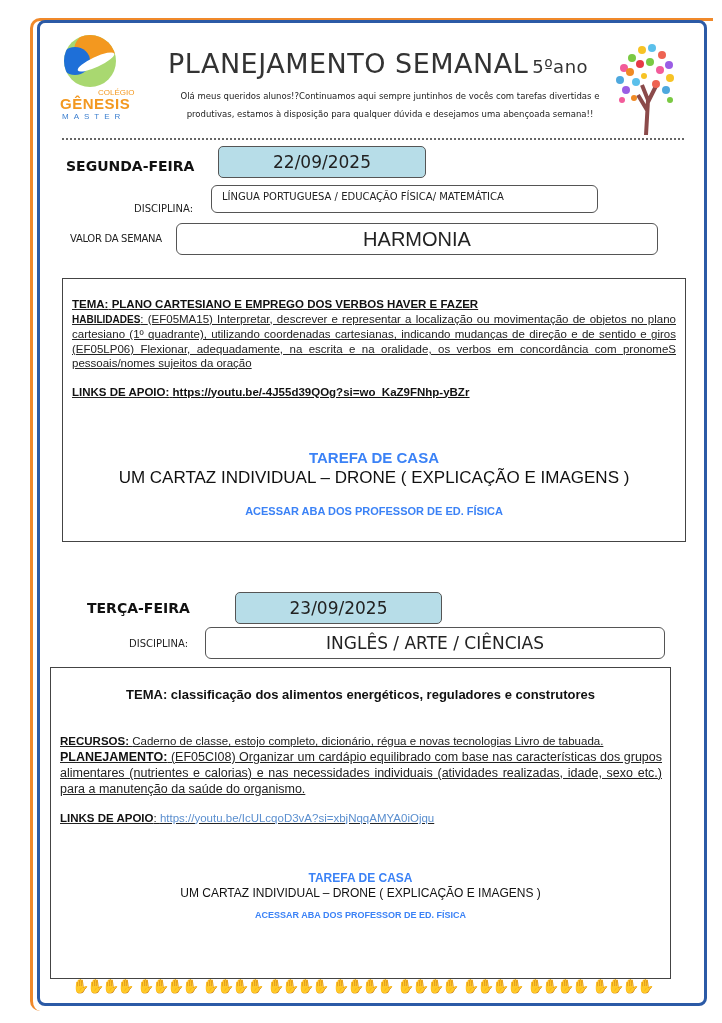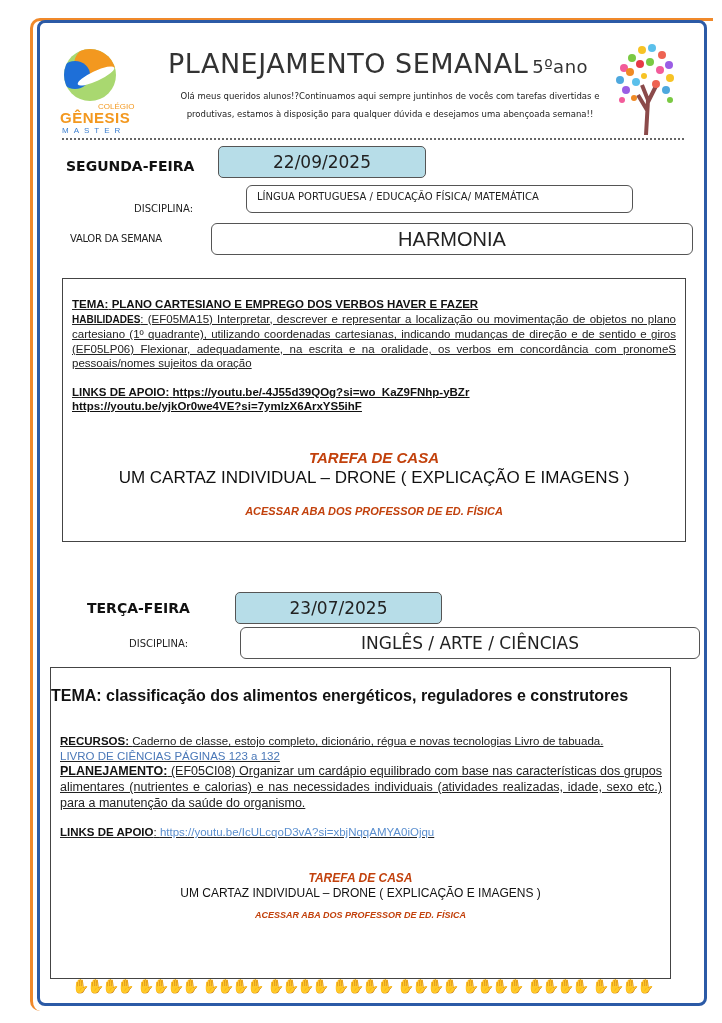--- a/index.html
+++ b/index.html
@@ -2,48 +2,48 @@
 <html><head>
 <meta charset="utf-8">
 <style>
   html, body { margin: 0; padding: 0; background: #ffffff; }
   body { width: 722px; height: 1023px; position: relative; overflow: hidden; font-family: "Liberation Sans", sans-serif; color: #111; }
   .frame-orange { position: absolute; left: 30px; top: 18px; width: 680px; height: 990px; border-left: 3px solid #f0892a; border-top: 3px solid #f0892a; border-radius: 10px 0 0 10px; }
   .frame-blue { position: absolute; left: 37px; top: 20px; width: 664px; height: 980px; border: 3px solid #2b5aa6; border-radius: 8px; }
   .abs { position: absolute; }
 
   
-  .logo { left: 58px; top: 49px; width: 80px; height: 90px; }
+  .logo { left: 58px; top: 35px; width: 80px; height: 90px; }
   .logo-circle { position:absolute; left: 6px; top: 0; width: 52px; height: 52px; border-radius: 50%; background: #a9d870; overflow:hidden; }
   .logo-circle .or { position:absolute; left: 10px; top: -6px; width: 48px; height: 30px; background:#f3981f; border-radius: 50% 50% 40% 40%; transform: rotate(-15deg); }
   .logo-circle .bl { position:absolute; left: -4px; top: 12px; width: 30px; height: 28px; background:#1e6fd8; border-radius: 50%; }
   .logo-circle .wh { position:absolute; left: 12px; top: 22px; width: 40px; height: 10px; background:#fff; border-radius: 50%; transform: rotate(-25deg); }
   .logo-colegio { position:absolute; left: 40px; top: 53px; font-size: 8px; color: #f3981f; }
   .logo-genesis { position:absolute; left: 2px; top: 60px; font-size: 15px; font-weight: bold; color: #f3981f; letter-spacing: 0.5px; }
   .logo-master { position:absolute; left: 4px; top: 77px; font-size: 8px; color: #3b7fd0; letter-spacing: 5px; }
 
   .title { left: 168px; top: 48px; font-family: "DejaVu Sans", sans-serif; font-size: 27px; color: #333; letter-spacing: 0.5px; white-space: nowrap; }
   .title .grade { font-size: 18px; margin-left: 4px; }
   .intro { left: 170px; top: 87px; width: 440px; font-family: "DejaVu Sans", sans-serif; font-size: 8.5px; line-height: 18px; text-align: center; color: #222; }
   .tree { left: 612px; top: 40px; width: 65px; height: 95px; }
   .dotted { left: 62px; top: 138px; width: 622px; border-top: 2px dotted #666; }
 
   
   .day-label { font-family: "DejaVu Sans", sans-serif; font-weight: bold; font-size: 14px; color: #111; }
   .date-box { background: #b7dde8; border: 1.5px solid #555; border-radius: 5px; font-family: "DejaVu Sans", sans-serif; font-size: 17px; text-align: center; color: #222; }
   .small-label { font-family: "DejaVu Sans", sans-serif; font-size: 10px; color: #222; }
-  .field-box { border: 1.5px solid #555; border-radius: 6px; background: #fff; font-family: "DejaVu Sans", sans-serif; color: #222; margin-left: 35px; }
+  .field-box { border: 1.5px solid #555; border-radius: 6px; background: #fff; font-family: "DejaVu Sans", sans-serif; color: #222; }
 
   
   .content-box { border: 1.5px solid #444; background: #fff; }
   .txt { font-size: 11.5px; line-height: 14.5px; color: #222; text-decoration: underline; }
   .txt b { color: #111; }
   .blue { color: #5b8fcf; }
   .link { color: #111; font-weight: bold; text-decoration: underline; }
-  .red { color: #c2410c; font-weight: bold; font-style: italic; }
+  .red { color: #3b82f6; font-weight: bold; }
   .justify { text-align: justify; }
 
   .hands { left: 72px; top: 978px; width: 596px; height: 22px; display: flex; gap: 2px; }
   .hand { width: 13px; height: 16px; font-size: 14px; line-height: 16px; text-align: center; }
 </style>
 </head>
 <body>
 
 <div class="frame-orange"></div>
 <div class="frame-blue"></div>
@@ -99,38 +99,37 @@
 <div class="abs field-box" style="left:211px; top:185px; width:387px; height:28px; font-size:10px; line-height:22px; padding-left:10px; box-sizing:border-box;">LÍNGUA PORTUGUESA / EDUCAÇÃO FÍSICA/ MATEMÁTICA</div>
 
 <div class="abs small-label" style="left:70px; top:233px; letter-spacing:-0.3px;">VALOR DA SEMANA</div>
 <div class="abs field-box" style="left:176px; top:223px; width:480px; height:30px; line-height:30px; text-align:center; font-family:'Liberation Sans',sans-serif; font-size:20px;">HARMONIA</div>
 
 <div class="abs content-box" style="left:62px; top:278px; width:622px; height:262px;">
   <div class="txt" style="position:absolute; left:9px; top:18px; width:604px;">
     <div><b>TEMA:</b> <b>PLANO CARTESIANO  E EMPREGO DOS VERBOS HAVER E FAZER</b></div>
     <div class="justify"><b style="font-size:10px;">HABILIDADES</b>: <span>(EF05MA15) Interpretar, descrever e representar a localização ou movimentação de objetos no plano cartesiano (1º quadrante), utilizando coordenadas cartesianas, indicando mudanças de direção e de sentido e giros  (EF05LP06) Flexionar, adequadamente, na escrita e na oralidade, os verbos em concordância com pronomeS pessoais/nomes sujeitos da oração</span></div>
     <div style="height:14px;"></div>
-    <div><b>LINKS DE APOIO:</b> <a class="link">https://youtu.be/-4J55d39QOg?si=wo_KaZ9FNhp-yBZr</a><br><a class="link">https://youtu.be/yjkOr0we4VE?si=7ymlzX6ArxYS5ihF</a></div>
+    <div><b>LINKS DE APOIO:</b> <a class="link">https://youtu.be/-4J55d39QOg?si=wo_KaZ9FNhp-yBZr</a><br></div>
   </div>
   <div class="abs red" style="left:0; top:170px; width:100%; text-align:center; font-size:15px;">TAREFA DE CASA</div>
   <div class="abs" style="left:0; top:189px; width:100%; text-align:center; font-size:17px; color:#111;">UM CARTAZ INDIVIDUAL  – DRONE  ( EXPLICAÇÃO  E IMAGENS  )</div>
   <div class="abs red" style="left:0; top:226px; width:100%; text-align:center; font-size:11px;">ACESSAR ABA DOS PROFESSOR DE ED. FÍSICA</div>
 </div>
 
 <div class="abs day-label" style="left:87px; top:600px;">TERÇA-FEIRA</div>
-<div class="abs date-box" style="left:235px; top:592px; width:205px; height:30px; line-height:30px;">23/07/2025</div>
+<div class="abs date-box" style="left:235px; top:592px; width:205px; height:30px; line-height:30px;">23/09/2025</div>
 
 <div class="abs small-label" style="left:129px; top:638px;">DISCIPLINA:</div>
 <div class="abs field-box" style="left:205px; top:627px; width:458px; height:30px; line-height:30px; text-align:center; font-size:17px;">INGLÊS / ARTE / CIÊNCIAS</div>
 
 <div class="abs content-box" style="left:50px; top:667px; width:619px; height:310px;">
-  <div class="abs" style="left:0; top:19px; width:100%; text-align:left; font-size:16px; font-weight:bold; color:#111;">TEMA: classificação  dos alimentos energéticos, reguladores e construtores</div>
+  <div class="abs" style="left:0; top:19px; width:100%; text-align:center; font-size:13px; font-weight:bold; color:#111;">TEMA: classificação  dos alimentos energéticos, reguladores e construtores</div>
   <div class="txt" style="position:absolute; left:9px; top:66px; width:602px;">
     <div><b>RECURSOS:</b> <span>Caderno de classe, estojo completo, dicionário, régua e novas tecnologias Livro de tabuada.</span></div>
-    <div class="blue" style="color:#4a78b8;">LIVRO DE CIÊNCIAS PÁGINAS 123 a 132</div>
     <div class="justify" style="font-size:12.5px; line-height:16px;"><b>PLANEJAMENTO:</b> <span>(EF05CI08) Organizar um cardápio equilibrado com base nas características dos grupos alimentares (nutrientes e calorias) e nas necessidades individuais (atividades realizadas, idade, sexo etc.) para a manutenção da saúde do organismo.</span></div>
     <div style="height:14px;"></div>
     <div><b>LINKS DE APOIO</b>: <a class="blue" style="text-decoration:none;">https://youtu.be/IcULcqoD3vA?si=xbjNqqAMYA0iOjqu</a></div>
   </div>
   <div class="abs red" style="left:0; top:203px; width:100%; text-align:center; font-size:12px;">TAREFA  DE CASA</div>
   <div class="abs" style="left:0; top:218px; width:100%; text-align:center; font-size:12px; color:#111;">UM CARTAZ  INDIVIDUAL   – DRONE  ( EXPLICAÇÃO  E IMAGENS )</div>
   <div class="abs red" style="left:0; top:242px; width:100%; text-align:center; font-size:9px;">ACESSAR ABA DOS PROFESSOR  DE ED. FÍSICA</div>
 </div>
 
 <div class="abs hands" id="hands">

